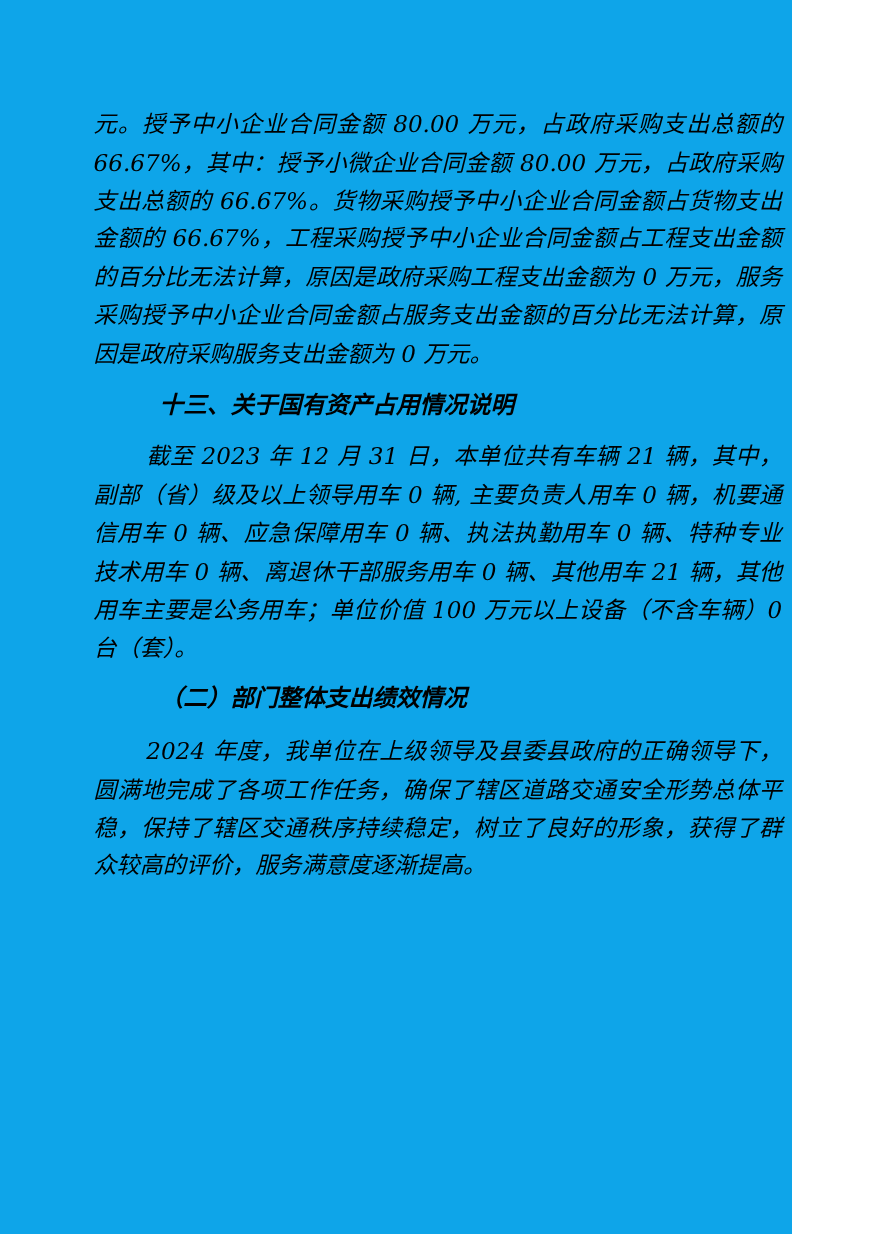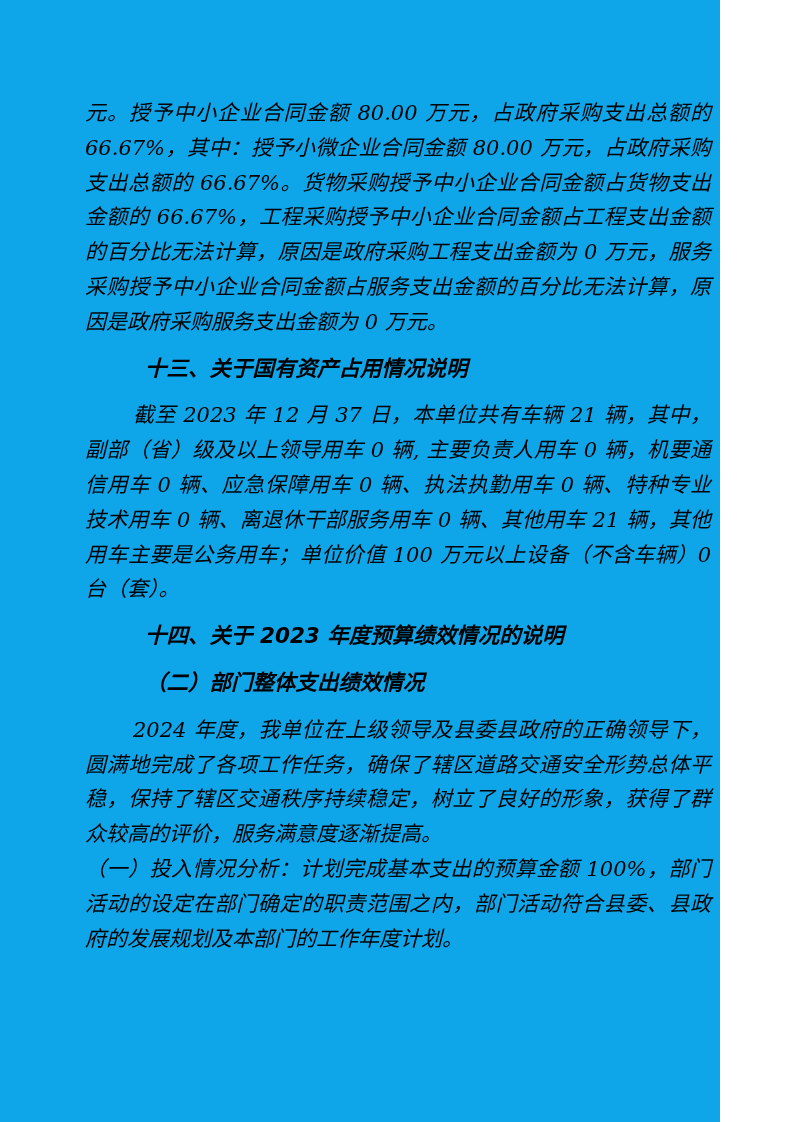--- a/index.html
+++ b/index.html
@@ -45,19 +45,17 @@
     color: #000000;
   }
 </style>
 </head>
 <body>
 
 <div class="page">
   <div class="content">
     <p class="para">元。授予中小企业合同金额 80.00 万元，占政府采购支出总额的 66.67%，其中：授予小微企业合同金额 80.00 万元，占政府采购支出总额的 66.67%。货物采购授予中小企业合同金额占货物支出金额的 66.67%，工程采购授予中小企业合同金额占工程支出金额的百分比无法计算，原因是政府采购工程支出金额为 0 万元，服务采购授予中小企业合同金额占服务支出金额的百分比无法计算，原因是政府采购服务支出金额为 0 万元。</p>
     <div class="heading">十三、关于国有资产占用情况说明</div>
-    <p class="para indent">截至 2023 年 12 月 37 日，本单位共有车辆 21 辆，其中，副部（省）级及以上领导用车 0 辆, 主要负责人用车 0 辆，机要通信用车 0 辆、应急保障用车 0 辆、执法执勤用车 0 辆、特种专业技术用车 0 辆、离退休干部服务用车 0 辆、其他用车 21 辆，其他用车主要是公务用车；单位价值 100 万元以上设备（不含车辆）0 台（套）。</p>
-    <div class="heading">十四、关于 2023 年度预算绩效情况的说明</div>
+    <p class="para indent">截至 2023 年 12 月 31 日，本单位共有车辆 21 辆，其中，副部（省）级及以上领导用车 0 辆, 主要负责人用车 0 辆，机要通信用车 0 辆、应急保障用车 0 辆、执法执勤用车 0 辆、特种专业技术用车 0 辆、离退休干部服务用车 0 辆、其他用车 21 辆，其他用车主要是公务用车；单位价值 100 万元以上设备（不含车辆）0 台（套）。</p>
     <div class="heading">（二）部门整体支出绩效情况</div>
     <p class="para indent">2024 年度，我单位在上级领导及县委县政府的正确领导下，圆满地完成了各项工作任务，确保了辖区道路交通安全形势总体平稳，保持了辖区交通秩序持续稳定，树立了良好的形象，获得了群众较高的评价，服务满意度逐渐提高。</p>
-    <p class="para">（一）投入情况分析：计划完成基本支出的预算金额 100%，部门活动的设定在部门确定的职责范围之内，部门活动符合县委、县政府的发展规划及本部门的工作年度计划。</p>
   </div>
 </div>
 
 </body></html>

